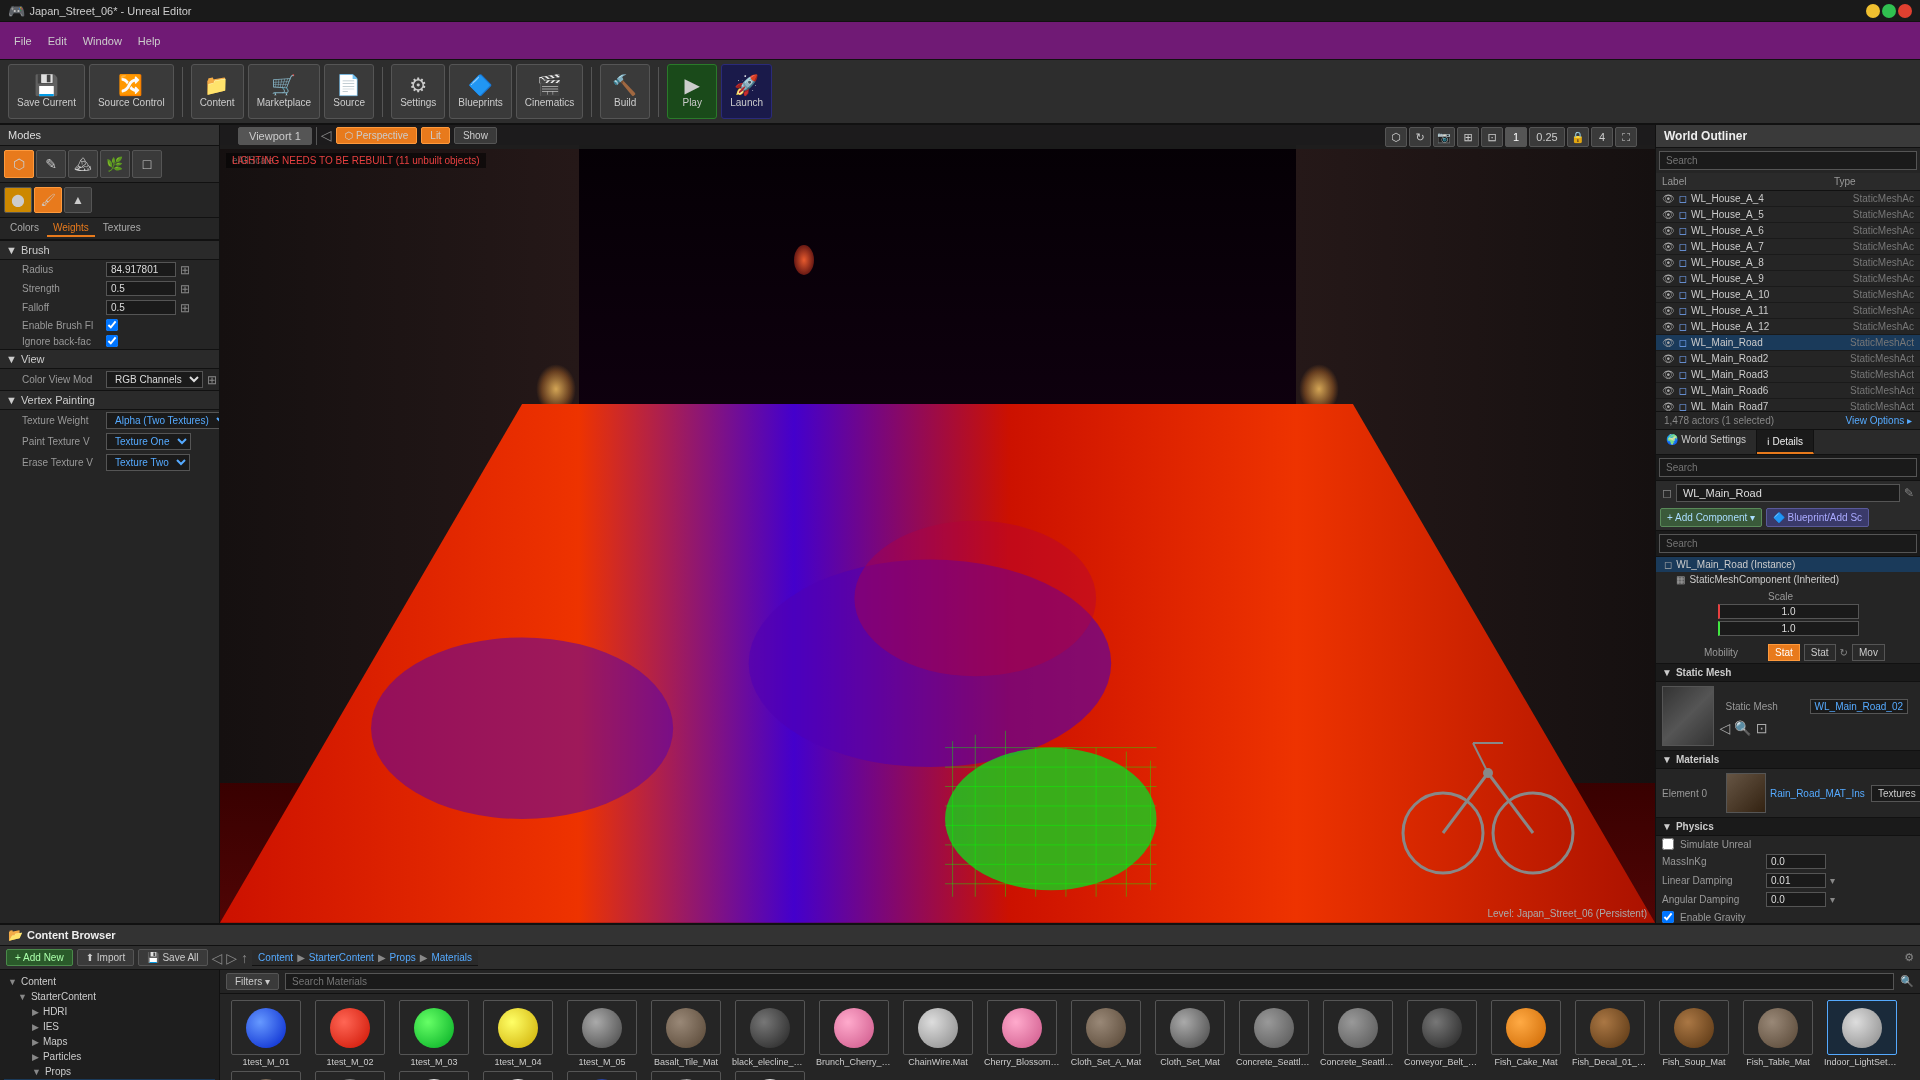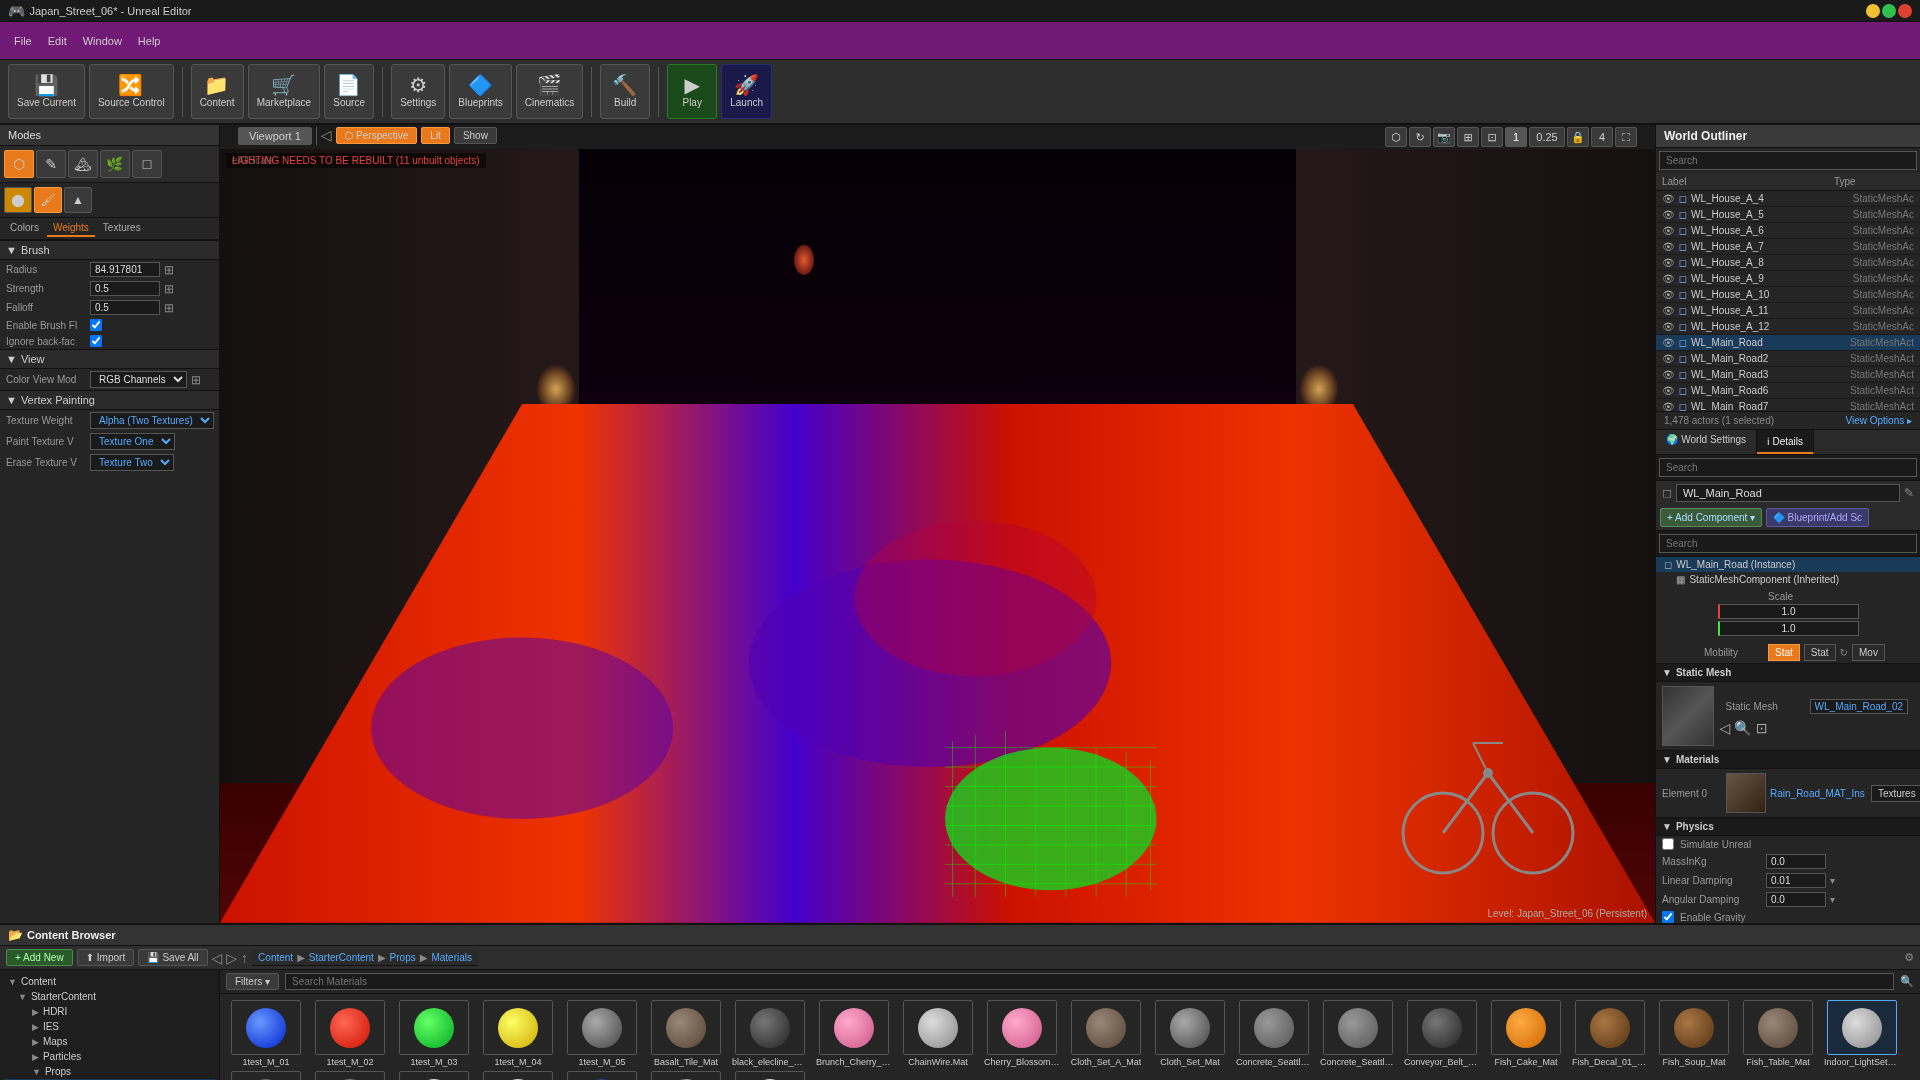--- a/index.html
+++ b/index.html
@@ -22,21 +22,21 @@
 
     
     .left-panel { width: 220px; background: #252525; border-right: 1px solid #111; display: flex; flex-direction: column; overflow: hidden; }
     .left-panel-header { background: #333; padding: 4px 8px; font-size: 11px; color: #ddd; border-bottom: 1px solid #111; display: flex; align-items: center; gap: 4px; }
     .modes-bar { background: #2a2a2a; padding: 4px; display: flex; gap: 2px; flex-wrap: wrap; border-bottom: 1px solid #111; }
     .mode-icon { width: 30px; height: 28px; background: #3a3a3a; border: 1px solid #555; border-radius: 2px; display: flex; align-items: center; justify-content: center; cursor: pointer; font-size: 14px; }
     .mode-icon.active { background: #e87a1c; border-color: #ff9a3c; }
     .color-icons { padding: 4px; display: flex; gap: 2px; border-bottom: 1px solid #111; }
     .color-icon { width: 28px; height: 26px; background: #3a3a3a; border: 1px solid #555; border-radius: 2px; cursor: pointer; display: flex; align-items: center; justify-content: center; font-size: 12px; }
     .color-icon.active { background: #e87a1c; border-color: #ff9a3c; }
-    .prop-row { display: flex; align-items: center; padding: 2px 6px; gap: 4px; }
+    .prop-row { display: flex; align-items: center; padding: 2px 22px; gap: 4px; }
     .prop-label { color: #999; font-size: 10px; min-width: 80px; }
     .prop-input { background: #1a1a1a; border: 1px solid #555; color: #ddd; font-size: 10px; padding: 1px 4px; width: 70px; }
     .prop-checkbox { width: 12px; height: 12px; }
     .section-header { background: #2a2a2a; padding: 3px 6px; color: #ccc; font-size: 11px; border-top: 1px solid #111; border-bottom: 1px solid #111; cursor: pointer; display: flex; align-items: center; gap: 4px; }
     .select-box { background: #1a1a1a; border: 1px solid #555; color: #ddd; font-size: 10px; padding: 1px 4px; }
     .texture-names { color: #5af; font-size: 10px; }
 
     
     .viewport { flex: 1; position: relative; background: #000; overflow: hidden; }
     .viewport-toolbar { background: rgba(30,30,30,0.9); display: flex; align-items: flex-start; padding: 2px 18px; gap: 4px; position: absolute; top: 0; left: 0; right: 0; z-index: 10; }

